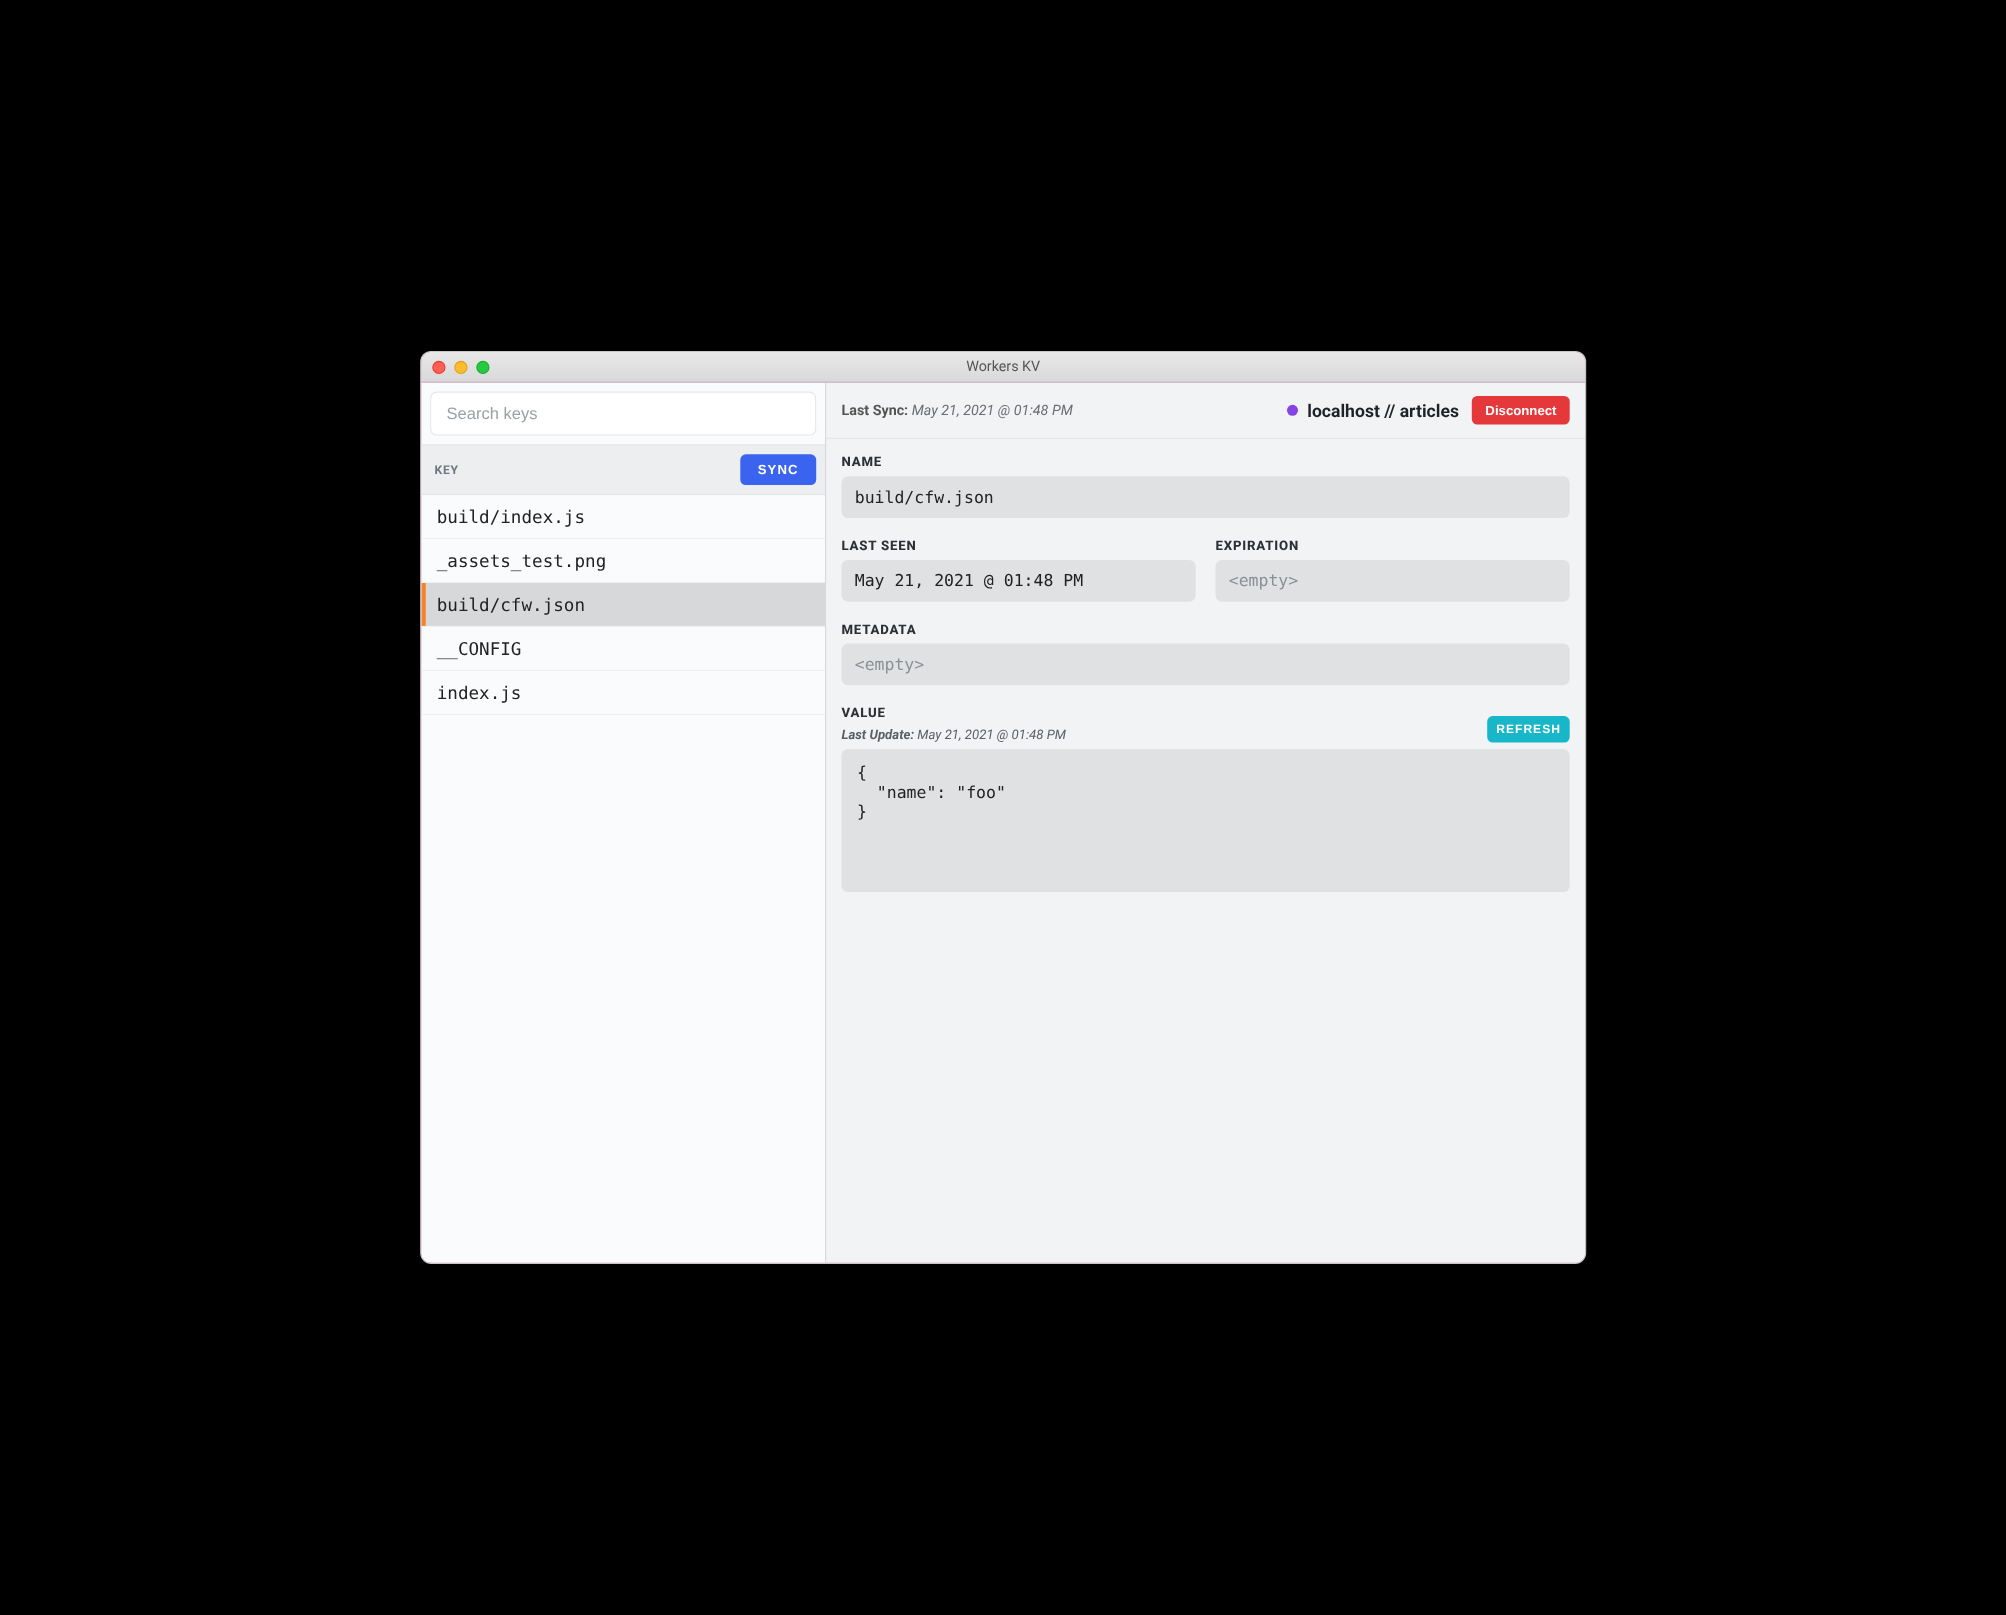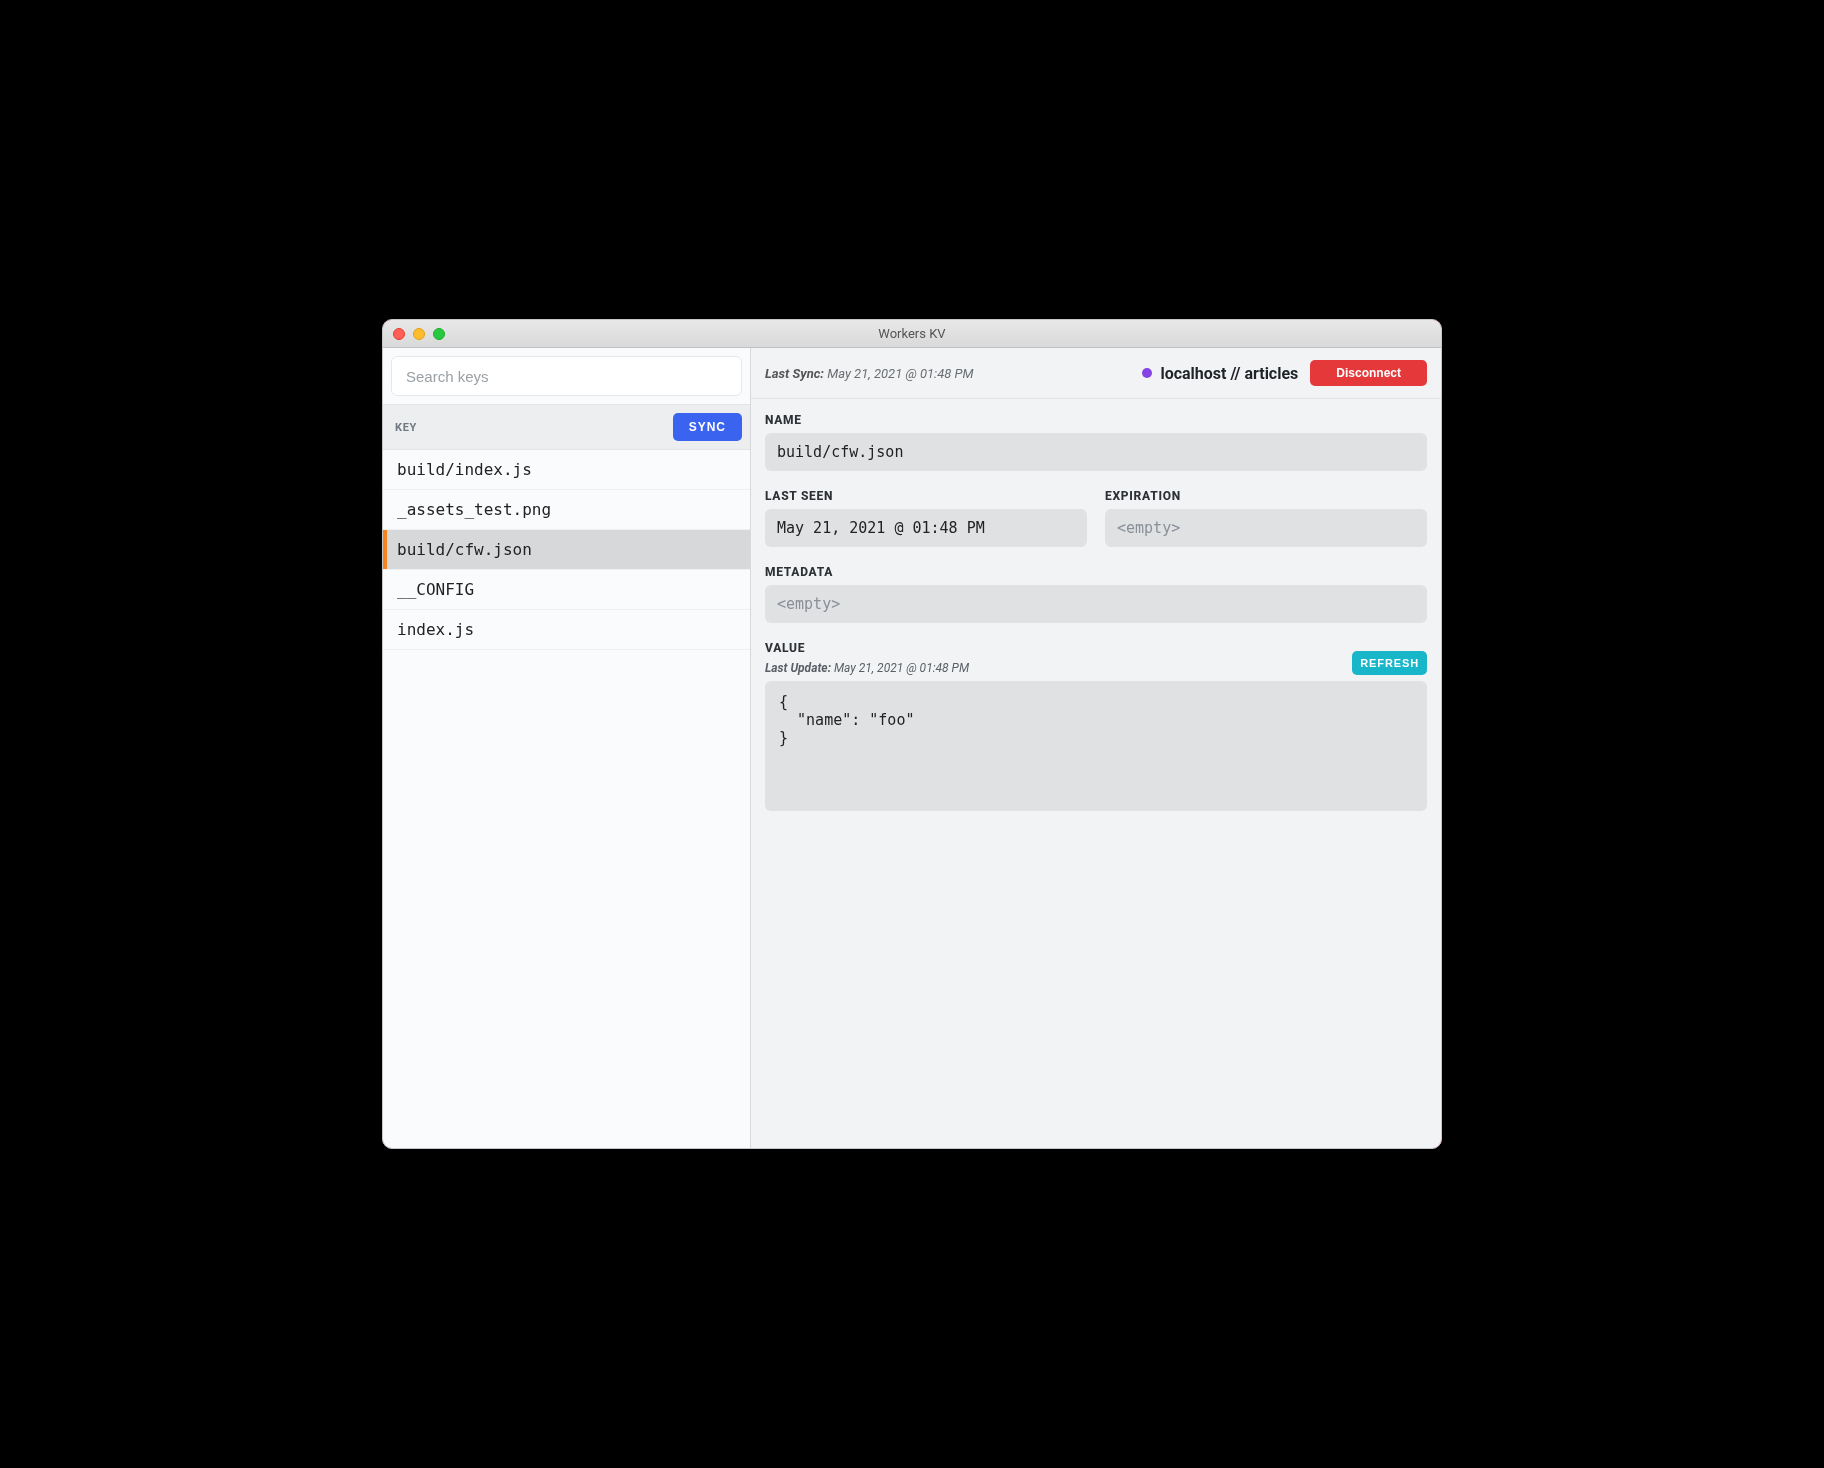--- a/index.html
+++ b/index.html
@@ -124,33 +124,33 @@
     min-width: 0;
   }
   .topbar {
     display: flex;
     align-items: center;
     justify-content: space-between;
     padding: 12px 14px;
     border-bottom: 1px solid #e2e4e6;
   }
   .sync-info { font-size: 13px; color: #555; }
-  .sync-info b { font-weight: 700; font-style: italic; }
+  .sync-info b { font-weight: 700; }
   .sync-info span { font-style: italic; color: #6a6e73; }
   .conn { display:flex; align-items:center; gap:12px; }
   .conn-label { font-weight:700; font-size:16px; color:#1f2328; display:flex; align-items:center; gap:8px;}
   .dot { width:10px; height:10px; border-radius:50%; background:#8543e6; display:inline-block;}
   .btn-disconnect {
     background:#e5383b;
     color:#fff;
     border:none;
     border-radius:5px;
     font-size:12px;
     font-weight:600;
-    padding:6px 26px;
+    padding:6px 12px;
     cursor:pointer;
   }
   .content { padding: 14px 14px 18px 14px; overflow:auto; flex:1; }
   .section { margin-bottom: 18px; }
   .sec-label {
     font-size: 12px;
     font-weight: 800;
     letter-spacing: 0.06em;
     color: #2d3136;
     margin-bottom: 6px;

